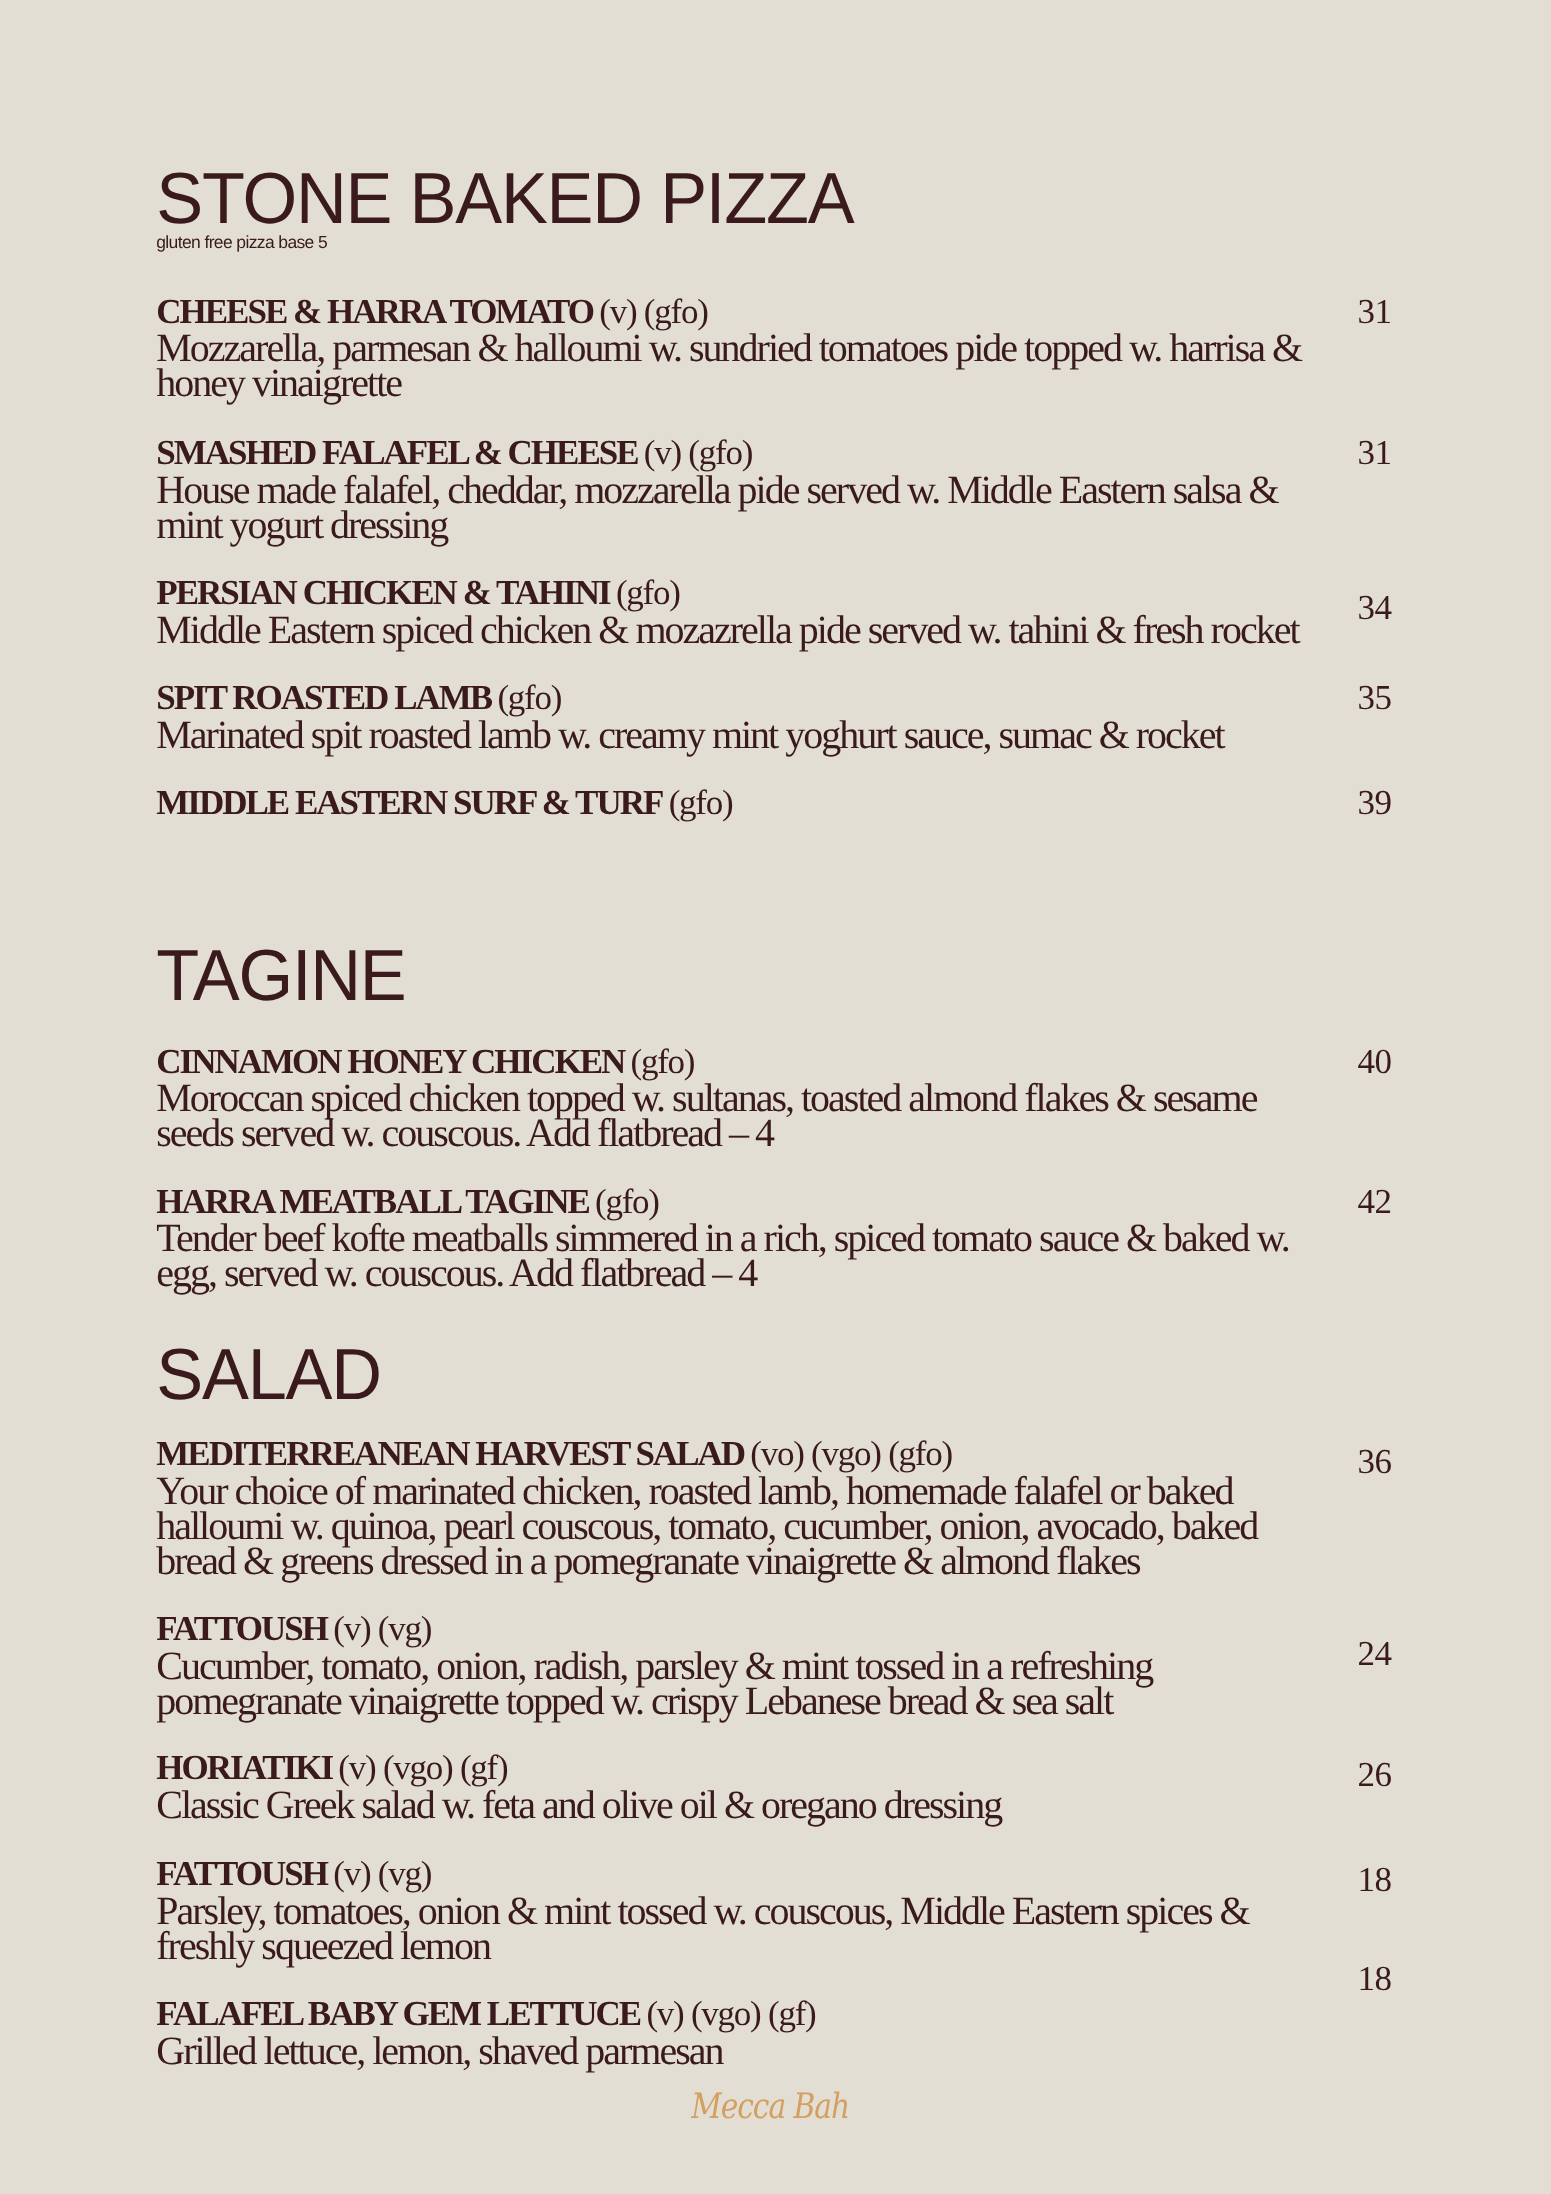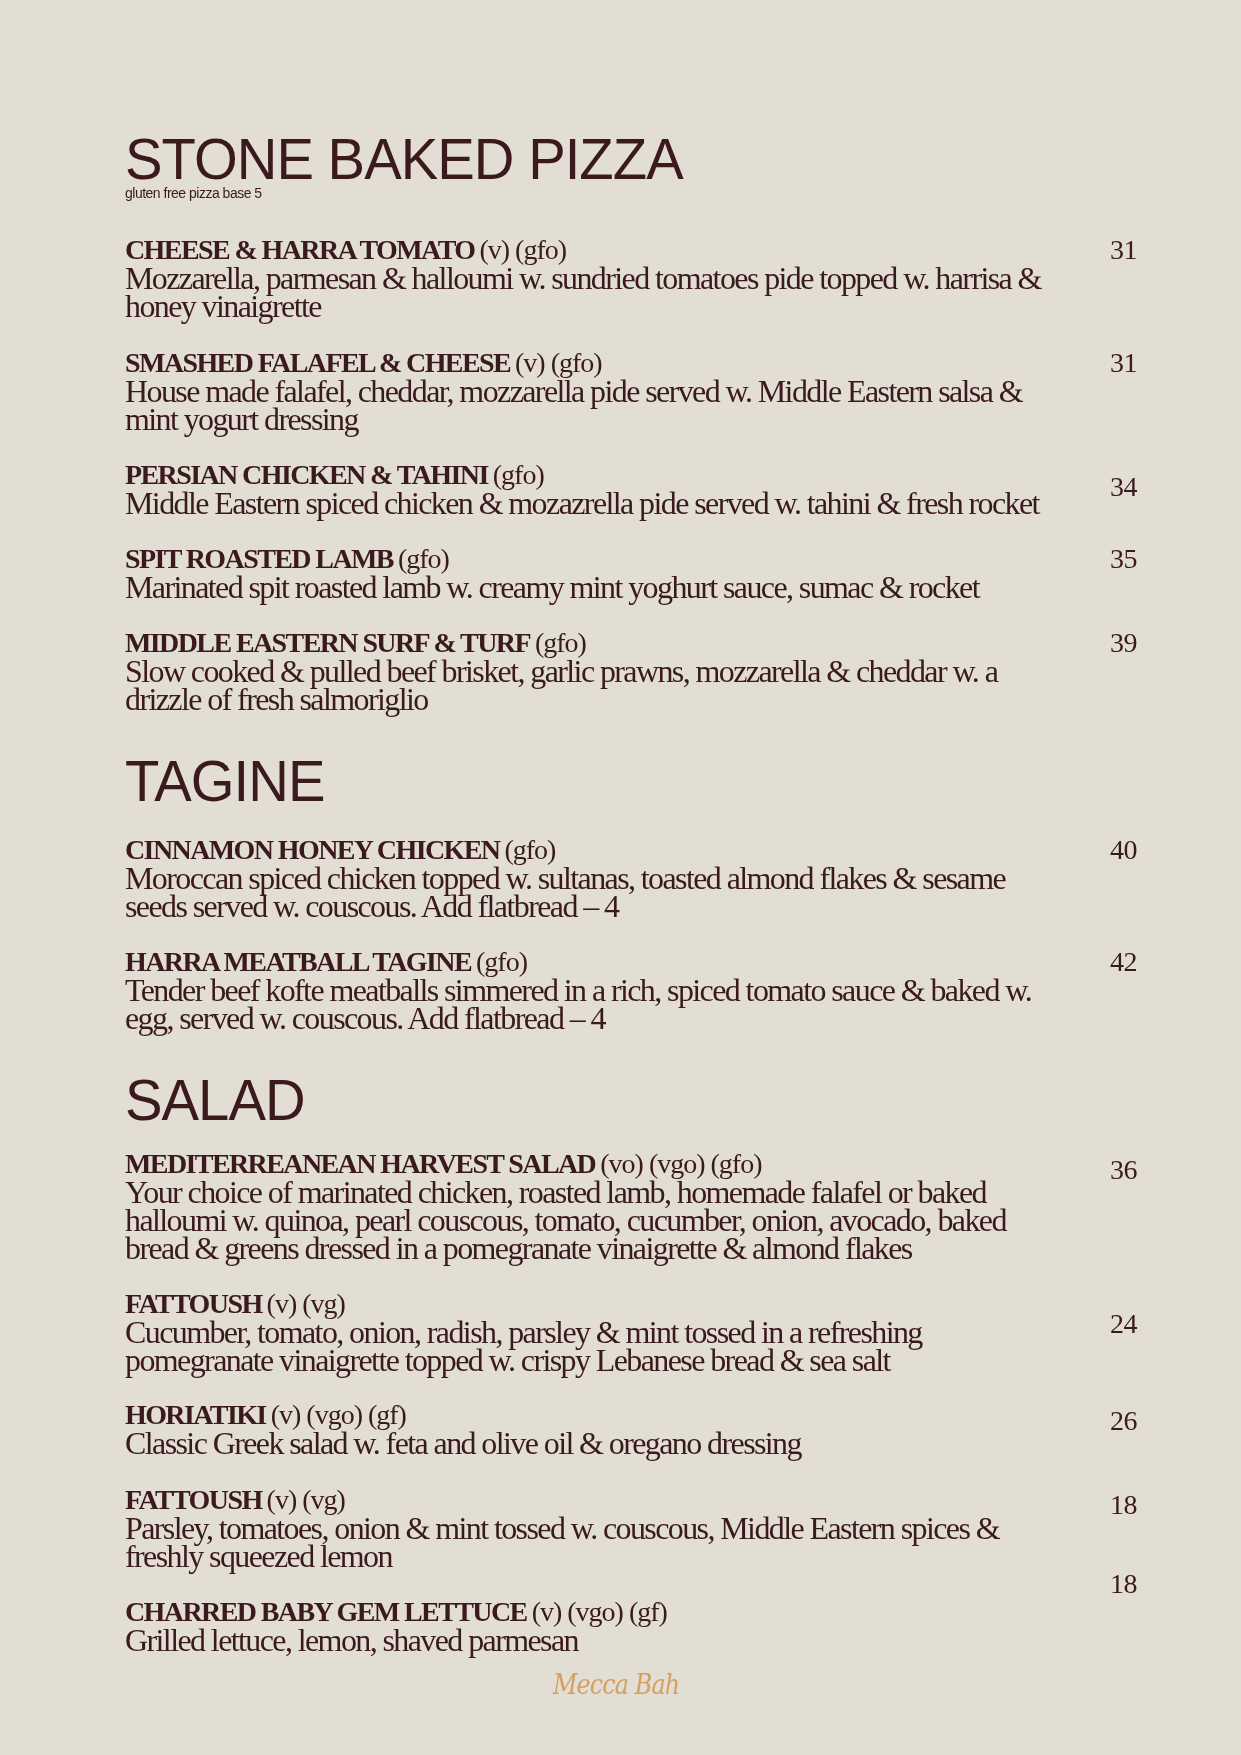--- a/index.html
+++ b/index.html
@@ -65,21 +65,20 @@
       font-size: 32px;
       line-height: 28px;
       letter-spacing: -1.6px;
     }
     .item-price {
       position: absolute;
       left: 961px;
       font-size: 28px;
       line-height: 28px;
       letter-spacing: -0.5px;
-      margin-left: 24px;
     }
     .signature {
       position: absolute;
       left: 553px;
       top: 1668px;
       font-family: "DejaVu Serif", serif;
       font-style: italic;
       font-size: 28px;
       color: #d4a062;
       letter-spacing: -1px;
@@ -114,21 +113,20 @@
   </div>
 
   <div class="item" style="top:545px;">
     <div class="item-head"><span class="item-name">SPIT ROASTED LAMB</span><span class="item-tags">(gfo)</span></div>
     <div class="item-desc">Marinated spit roasted lamb w. creamy mint yoghurt sauce, sumac &amp; rocket</div>
     <div class="item-price" style="top:0;">35</div>
   </div>
 
   <div class="item" style="top:629px;">
     <div class="item-head"><span class="item-name">MIDDLE EASTERN SURF &amp; TURF</span><span class="item-tags">(gfo)</span></div>
-    <div class="item-desc">Slow cooked &amp; pulled beef brisket, garlic prawns, mozzarella &amp; cheddar w. a drizzle of fresh salmoriglio</div>
     <div class="item-price" style="top:0;">39</div>
   </div>
 
   <h1 class="section-title" style="top:752px;">TAGINE</h1>
 
   <div class="item" style="top:836px;">
     <div class="item-head"><span class="item-name">CINNAMON HONEY CHICKEN</span><span class="item-tags">(gfo)</span></div>
     <div class="item-desc">Moroccan spiced chicken topped w. sultanas, toasted almond flakes &amp; sesame seeds served w. couscous. Add flatbread – 4</div>
     <div class="item-price" style="top:0;">40</div>
   </div>
@@ -159,19 +157,19 @@
     <div class="item-price" style="top:6px;">26</div>
   </div>
 
   <div class="item" style="top:1486px;">
     <div class="item-head"><span class="item-name">FATTOUSH</span><span class="item-tags">(v) (vg)</span></div>
     <div class="item-desc">Parsley, tomatoes, onion &amp; mint tossed w. couscous, Middle Eastern spices &amp; freshly squeezed lemon</div>
     <div class="item-price" style="top:5px;">18</div>
   </div>
 
   <div class="item" style="top:1598px;">
-    <div class="item-head"><span class="item-name">CHARRED BABY GEM LETTUCE</span><span class="item-tags">(v) (vgo) (gf)</span></div>
+    <div class="item-head"><span class="item-name">FALAFEL BABY GEM LETTUCE</span><span class="item-tags">(v) (vgo) (gf)</span></div>
     <div class="item-desc">Grilled lettuce, lemon, shaved parmesan</div>
     <div class="item-price" style="top:-28px;">18</div>
   </div>
 </div>
 
 <div class="signature">Mecca Bah</div>
 
 </body></html>

